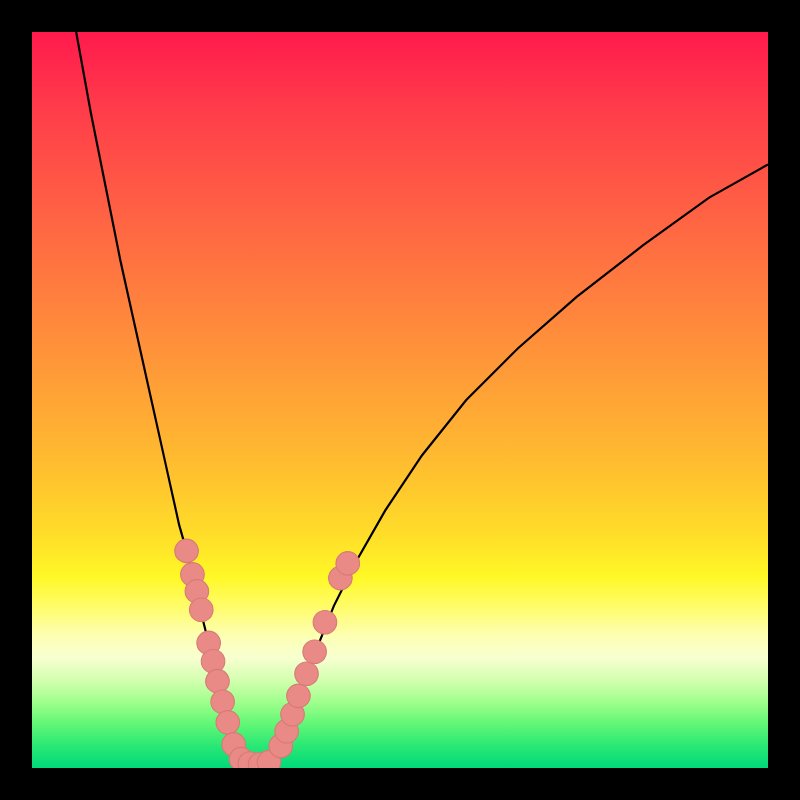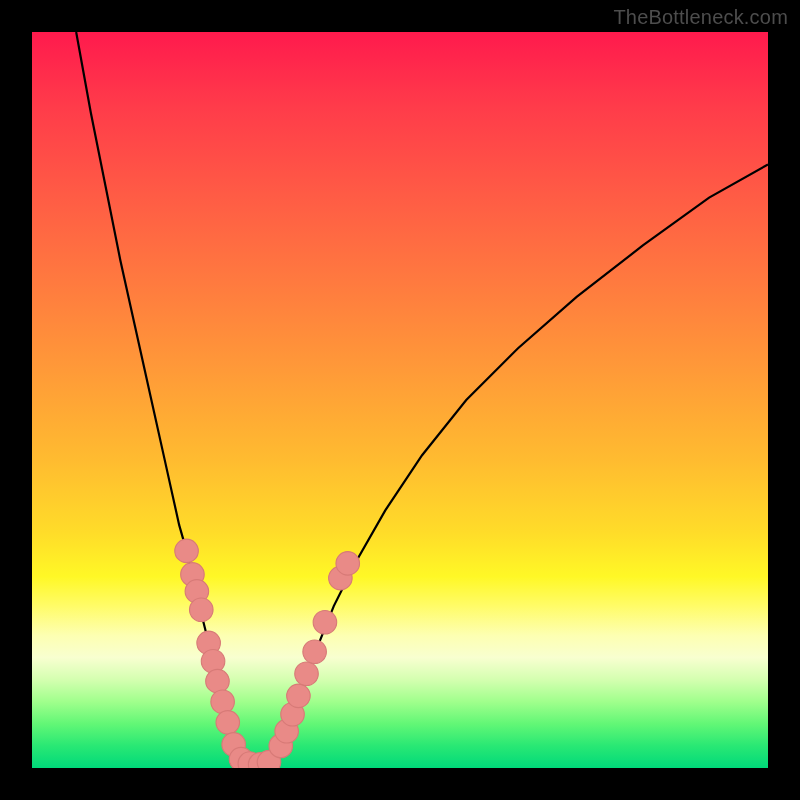--- a/index.html
+++ b/index.html
@@ -92,14 +92,13 @@
           <circle cx="35.40" cy="92.70" r="1.6" fill="#e98a87" stroke="#d77a77" stroke-width="0.15"></circle>
           <circle cx="36.20" cy="90.20" r="1.6" fill="#e98a87" stroke="#d77a77" stroke-width="0.15"></circle>
           <circle cx="37.30" cy="87.20" r="1.6" fill="#e98a87" stroke="#d77a77" stroke-width="0.15"></circle>
           <circle cx="38.40" cy="84.20" r="1.6" fill="#e98a87" stroke="#d77a77" stroke-width="0.15"></circle>
           <circle cx="39.80" cy="80.20" r="1.6" fill="#e98a87" stroke="#d77a77" stroke-width="0.15"></circle>
           <circle cx="41.90" cy="74.20" r="1.6" fill="#e98a87" stroke="#d77a77" stroke-width="0.15"></circle>
           <circle cx="42.90" cy="72.20" r="1.6" fill="#e98a87" stroke="#d77a77" stroke-width="0.15"></circle>
         </g>
     </svg>
   </div>
-  <div class="watermark">TheBottleneck.com</div>
 </div>
 
 </body></html>

